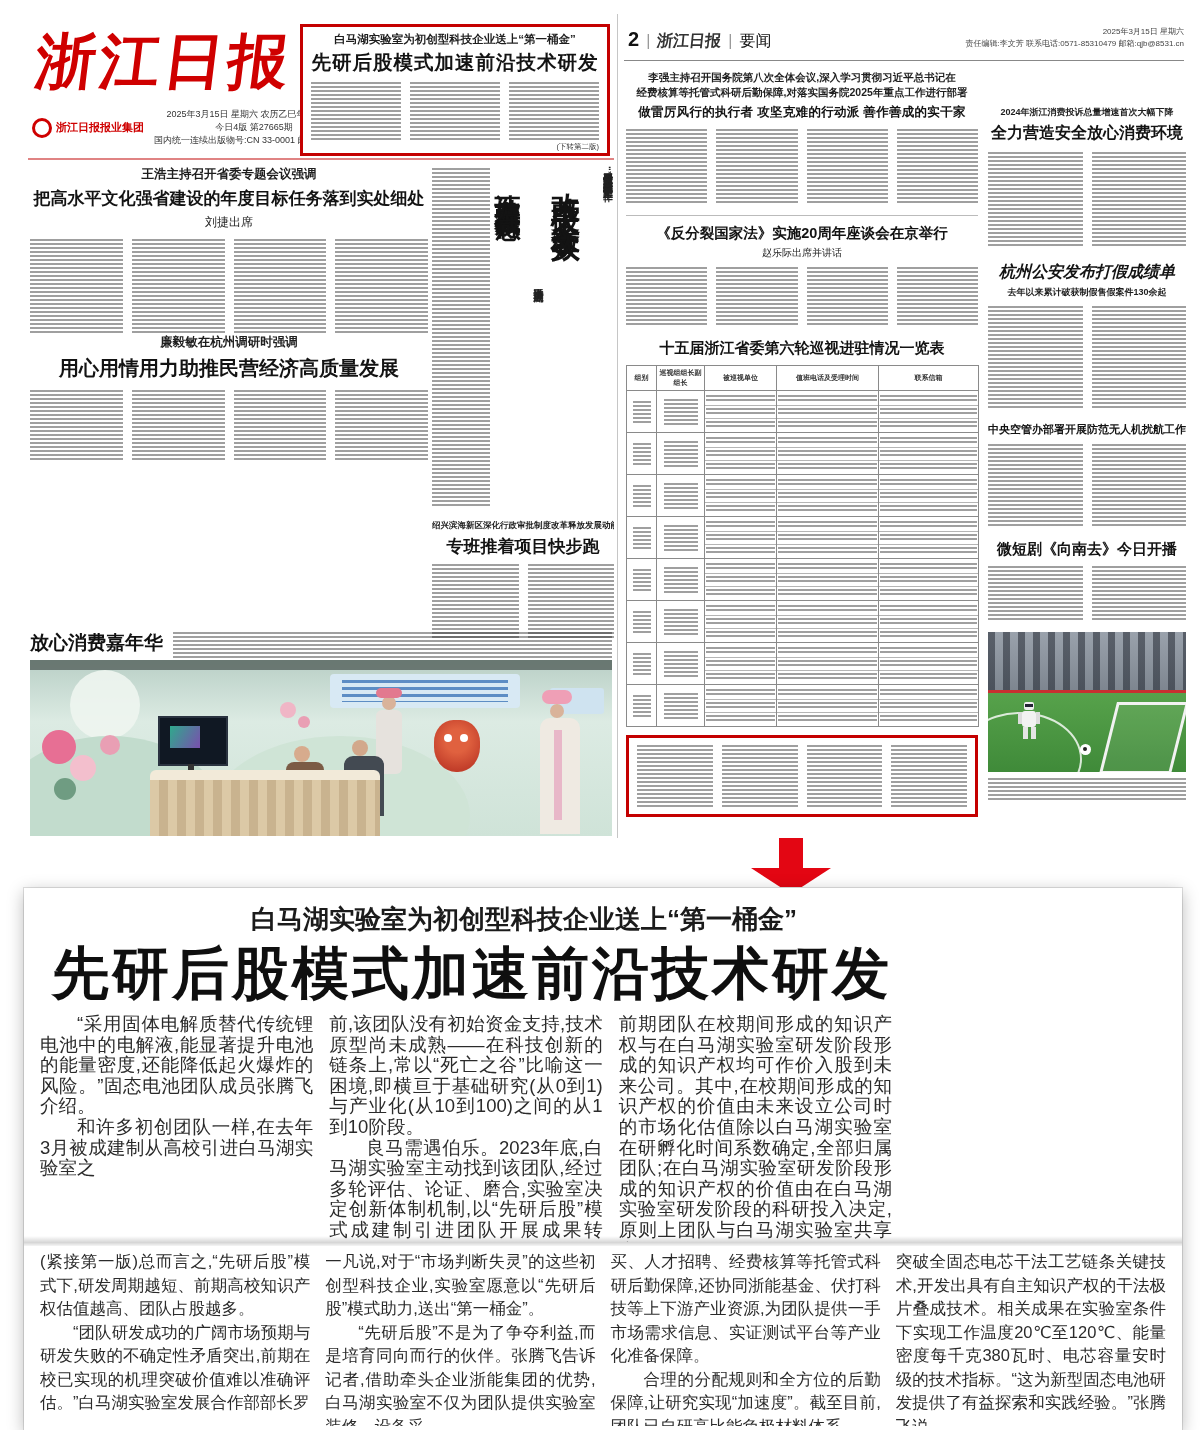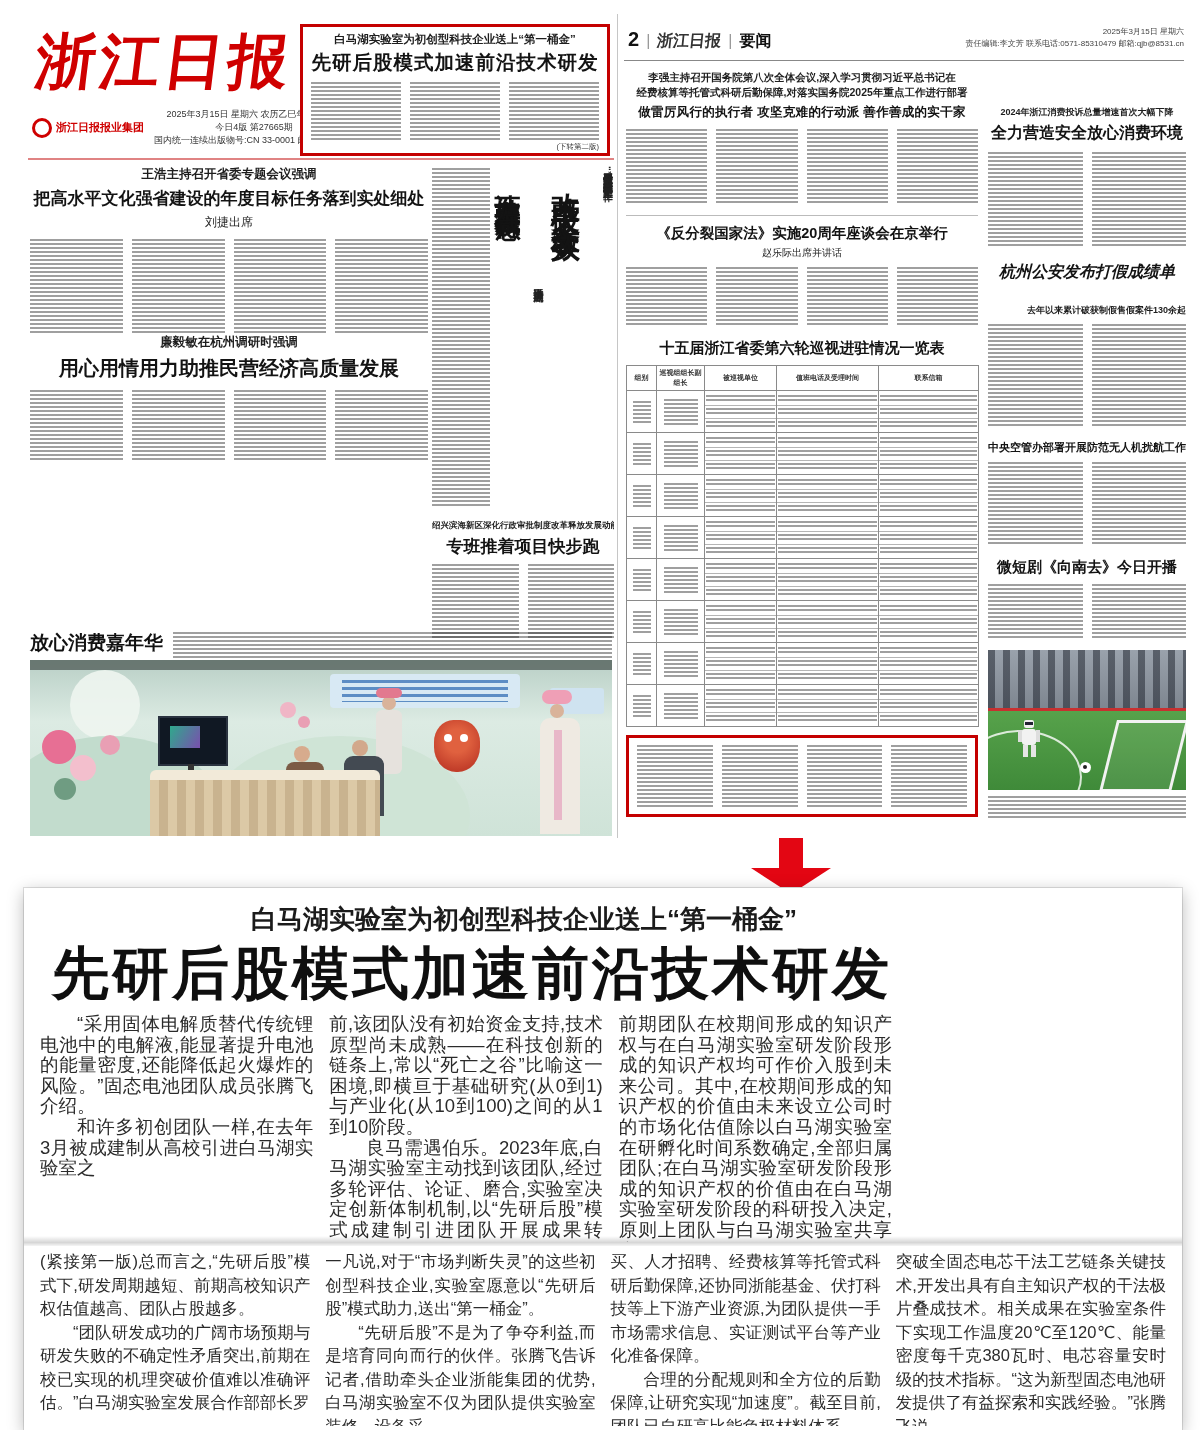--- a/index.html
+++ b/index.html
@@ -142,21 +142,21 @@
     </div>
   </section>
 
   <section class="sec" style="left:617px;top:14px;width:571px;height:824px;border-left:1px solid #c6c6c6;box-sizing:border-box;">
 
     <div class="abs" style="left:10px;top:14px;display:flex;align-items:baseline;gap:7px;">
       <span style="font-size:20px;font-weight:900;color:#111;">2</span>
       <span style="color:#999;">|</span>
       <span style="font-size:16px;font-weight:800;color:#333;font-family:'DejaVu Serif','Liberation Serif',serif;transform:skewX(-6deg);display:inline-block;">浙江日报</span>
       <span style="color:#999;">|</span>
-      <span style="font-size:16px;font-weight:700;color:#111;">要闻</span>
+      <span style="font-size:16px;font-weight:400;color:#111;">要闻</span>
     </div>
     <div class="abs" style="right:4px;top:12px;text-align:right;font-size:8px;line-height:12px;color:#444;">
       <div>2025年3月15日 星期六</div>
       <div>责任编辑:李文芳 联系电话:0571-85310479 邮箱:qjb@8531.cn</div>
     </div>
     <div class="abs" style="left:6px;top:46px;width:560px;height:1px;background:#888;"></div>
 
     <div class="abs" style="left:8px;top:56px;width:352px;">
       <div>
         <div class="kick" style="font-size:10.5px;line-height:15px;">李强主持召开国务院第八次全体会议,深入学习贯彻习近平总书记在</div>
@@ -545,21 +545,21 @@
       <div style="margin-top:36px;">
         <div class="kick" style="font-size:9px;">2024年浙江消费投诉总量增速首次大幅下降</div>
         <div class="hl" style="font-size:16px;margin-top:4px;">全力营造安全放心消费环境</div>
         <div class="cols" style="height:96px;margin-top:8px;">
           <div class="sim2"></div>
             <div class="sim2"></div>
         </div>
       </div>
       <div style="margin-top:14px;">
         <div class="hl" style="font-size:16px;font-style:italic;">杭州公安发布打假成绩单</div>
-        <div class="kick" style="font-size:9px;margin-top:21px;text-align:right;">去年以来累计破获制假售假案件130余起</div>
+        <div class="kick" style="font-size:9px;margin-top:3px;">去年以来累计破获制假售假案件130余起</div>
         <div class="cols" style="height:102px;margin-top:7px;">
           <div class="sim2"></div>
             <div class="sim2"></div>
         </div>
       </div>
       <div style="margin-top:14px;">
         <div class="hl" style="font-size:11px;">中央空管办部署开展防范无人机扰航工作</div>
         <div class="cols" style="height:82px;margin-top:7px;">
           <div class="sim2"></div>
             <div class="sim2"></div>

